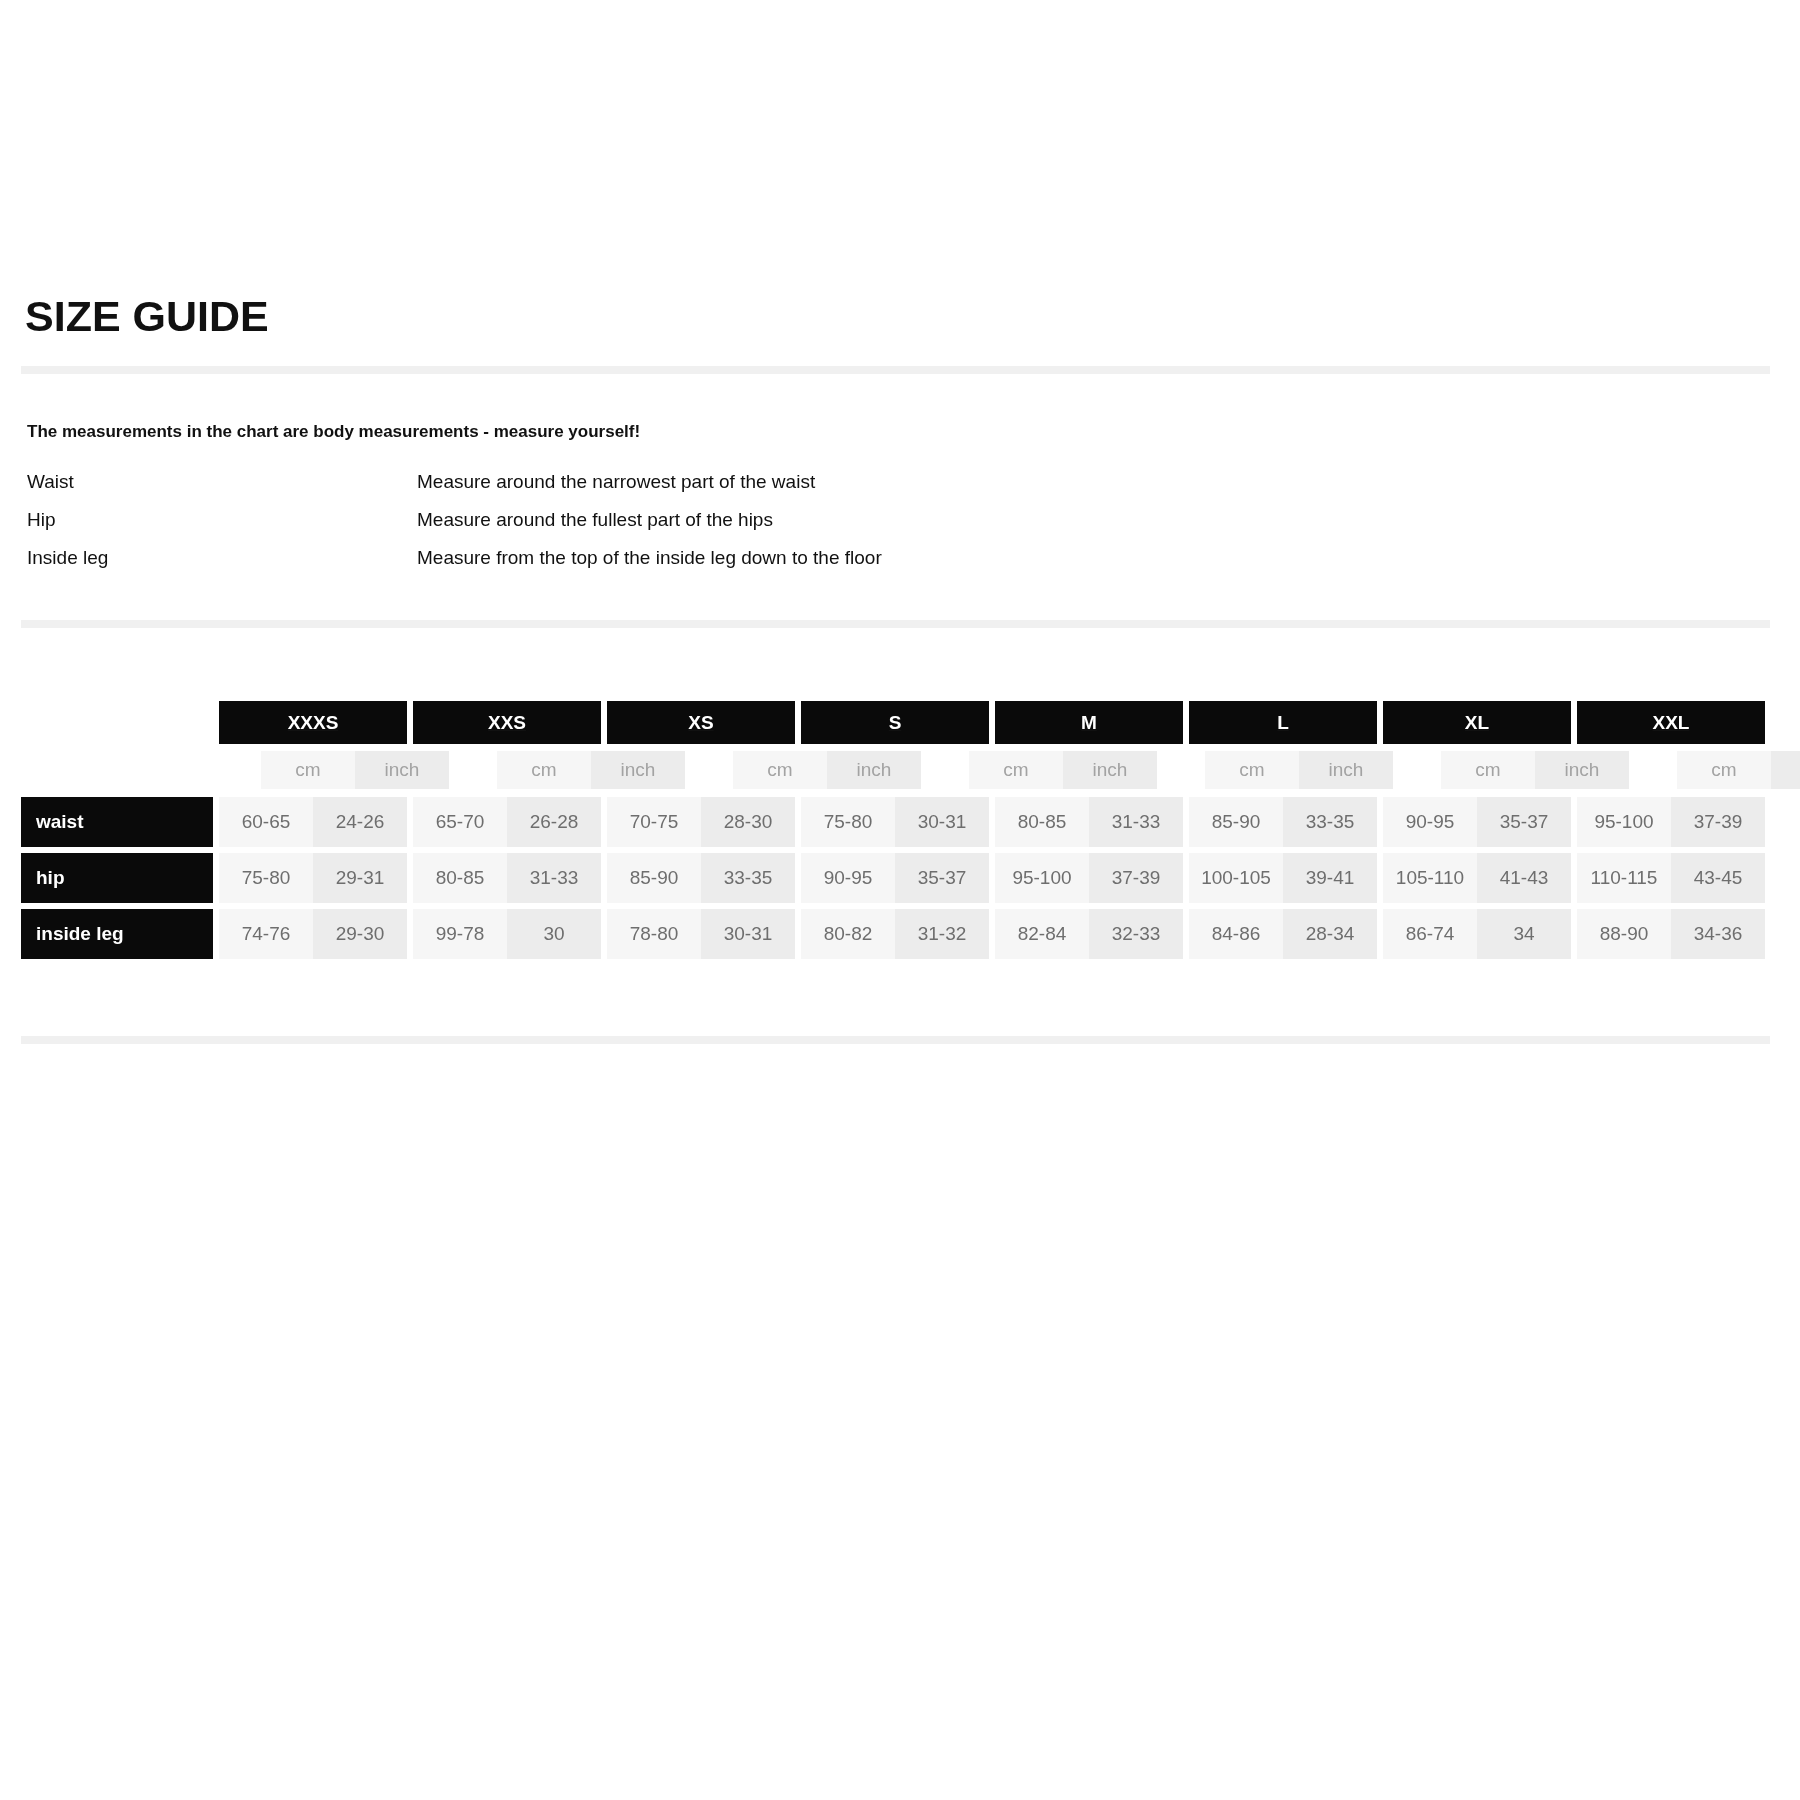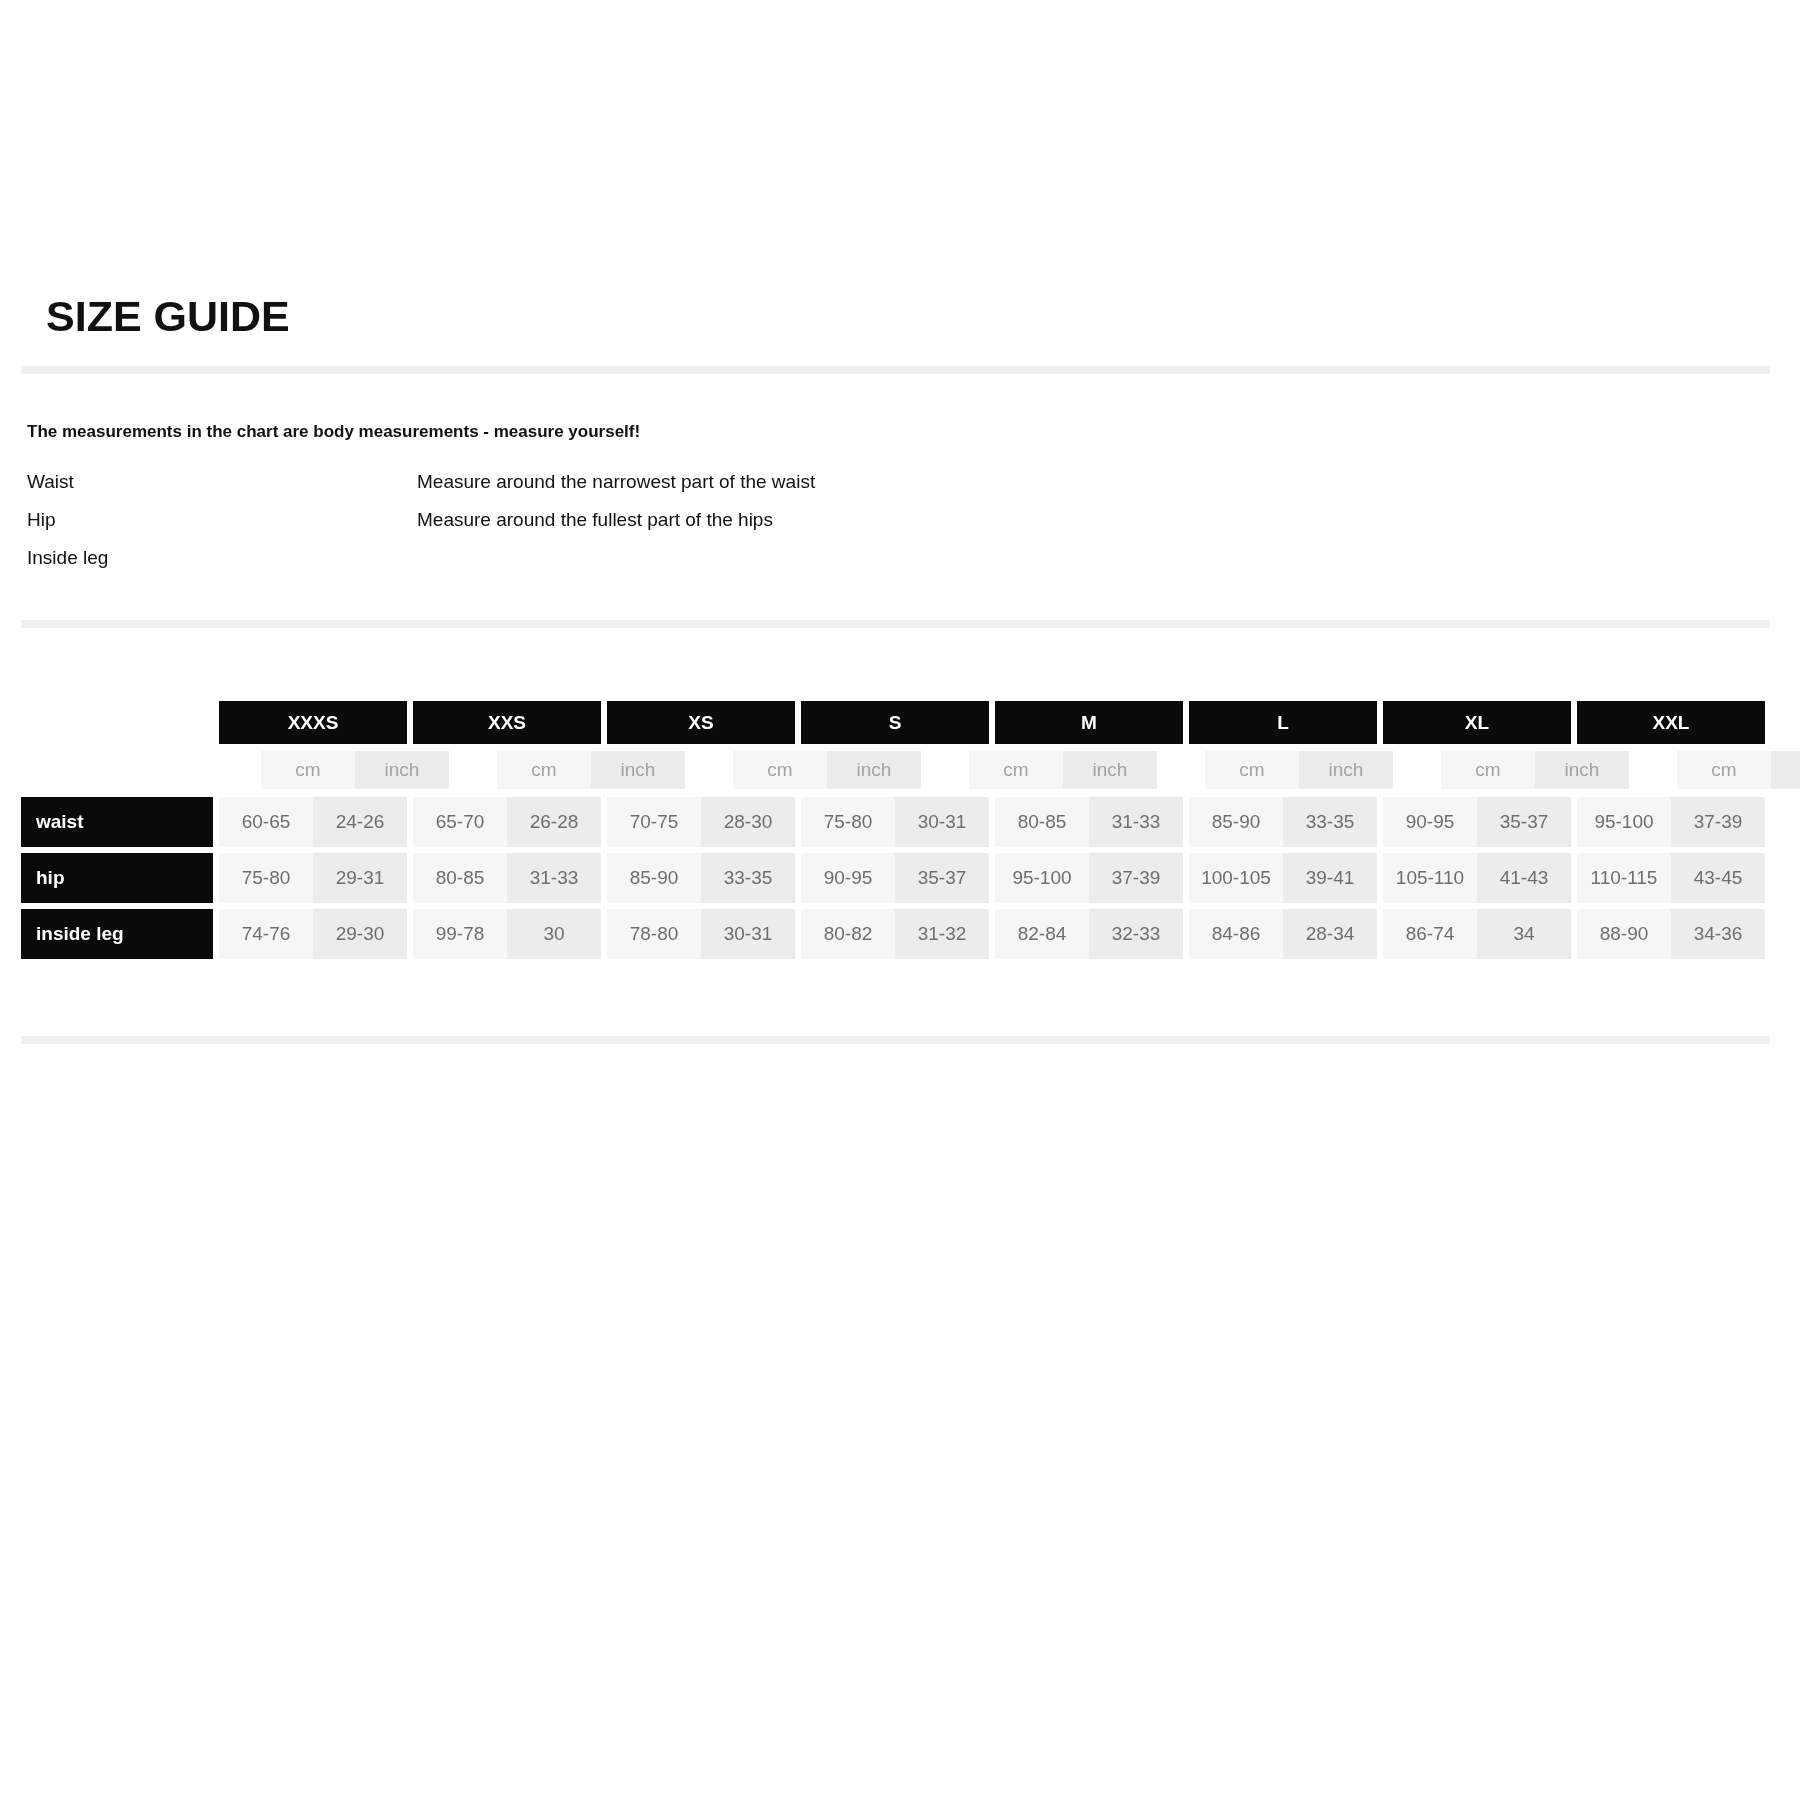--- a/index.html
+++ b/index.html
@@ -8,21 +8,21 @@
     --cell-light:#f6f6f6;
     --cell-dark:#ececec;
     --unit-text:#a3a3a3;
     --value-text:#6e6e6e;
     --divider:#f0f0f0;
     --body-text:#111111;
   }
   html,body{margin:0;padding:0;width:1800px;height:1800px;background:#ffffff;overflow:hidden;}
   body{font-family:"Liberation Sans", sans-serif;color:var(--body-text);}
   .page{width:1800px;height:1800px;}
-  h1.title{margin:295px 0 0 46px;font-size:43px;line-height:43px;font-weight:bold;}
+  h1.title{margin:295px 0 0 25px;font-size:43px;line-height:43px;font-weight:bold;}
   .divider{height:8px;width:1749px;margin-left:21px;background:var(--divider);}
   .divider.top{margin-top:28px;}
   .divider.mid{margin-top:43px;}
   .divider.bot{margin-top:77px;}
   .intro{margin:47px 0 0 27px;font-size:17px;line-height:22px;font-weight:bold;}
   .defs{margin:20px 0 0 27px;}
   .def-row{display:flex;line-height:38px;font-size:19px;}
   .def-term{width:390px;flex:none;}
   .def-desc{flex:none;text-align:center;}
 
@@ -59,20 +59,21 @@
     <div class="def-row">
       <div class="def-term">Waist</div>
       <div class="def-desc">Measure around the narrowest part of the waist</div>
     </div>
     <div class="def-row">
       <div class="def-term">Hip</div>
       <div class="def-desc">Measure around the fullest part of the hips</div>
     </div>
     <div class="def-row">
       <div class="def-term">Inside leg</div>
+      <div class="def-desc">Measure from the top of the inside leg down to the floor</div>
     </div>
   </div>
 
   <div class="divider mid"></div>
 
   <div class="size-table">
       <div class="t-row t-hdr-row">
         <div class="t-corner"></div>
         <div class="t-size-hdr">XXXS</div>
         <div class="t-size-hdr">XXS</div>

